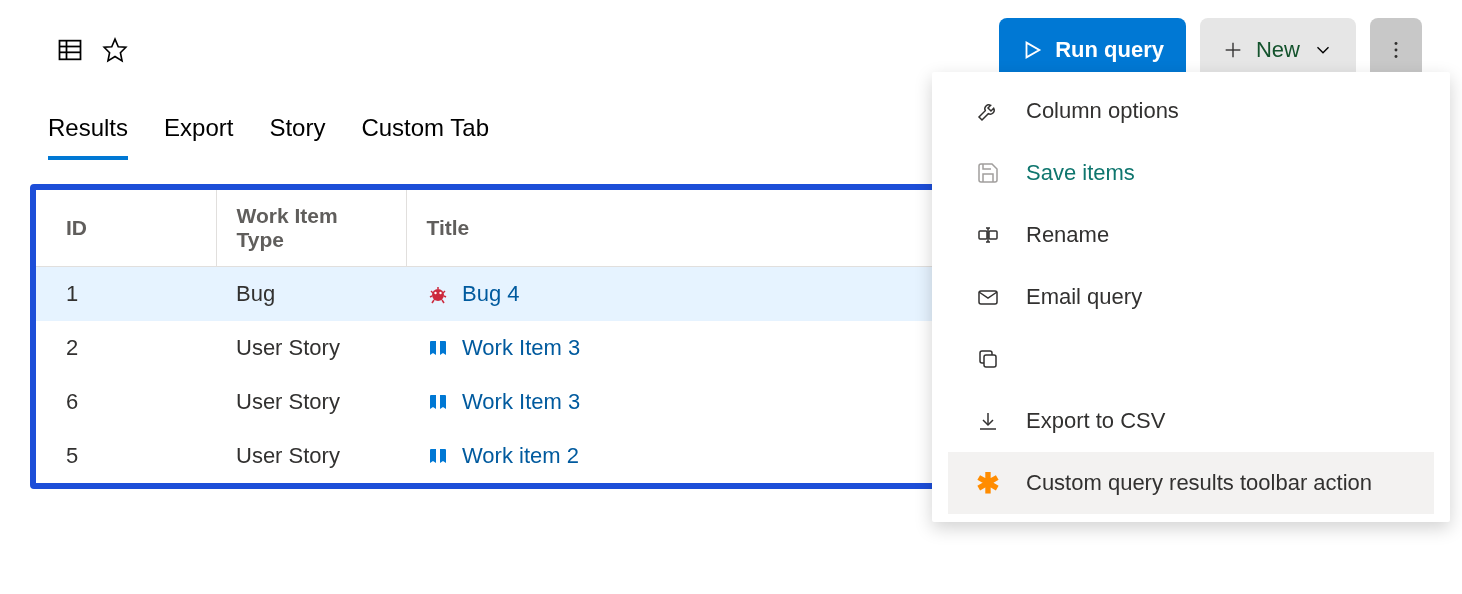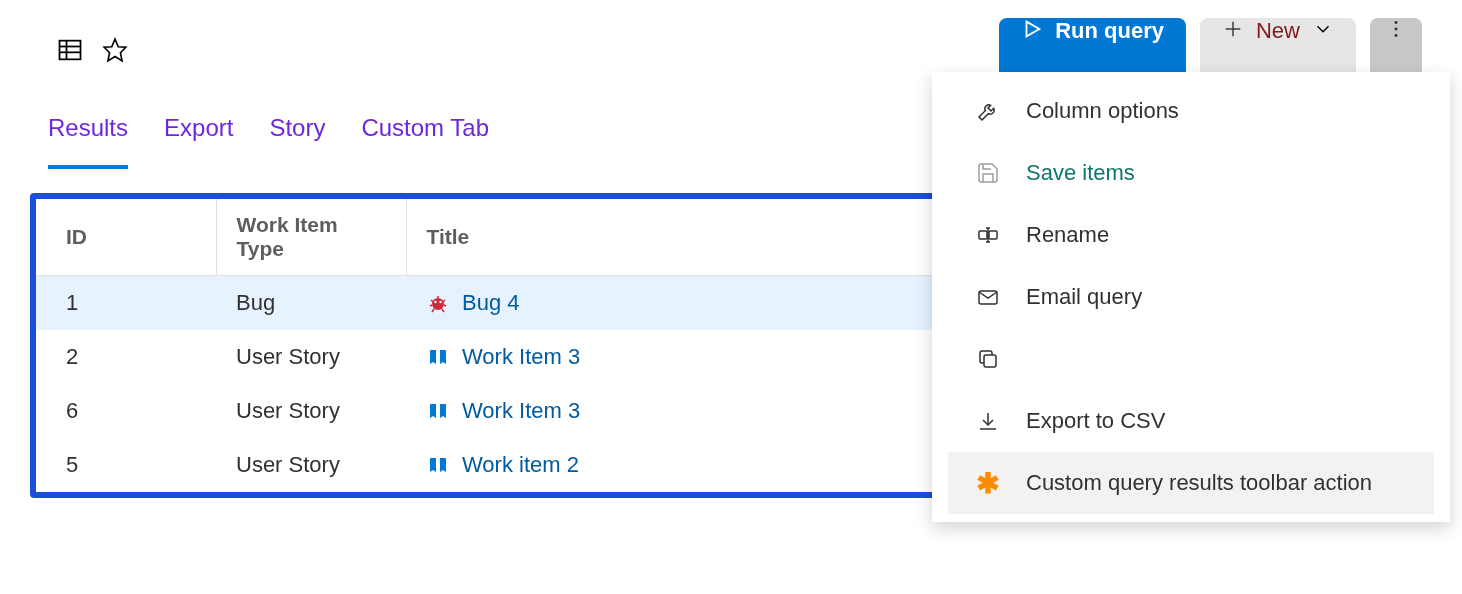--- a/index.html
+++ b/index.html
@@ -56,61 +56,61 @@
       stroke-width: 1.5;
       fill: none;
     }
     .toolbar-buttons {
       display: flex;
       align-items: center;
       gap: 14px;
     }
     .btn {
       display: flex;
-      align-items: flex-start;
+      align-items: center;
       justify-content: center;
       height: 64px;
       padding: 0 22px;
       border-radius: 8px;
       font-size: 22px;
       cursor: pointer;
       gap: 12px;
       border: none;
       font-family: inherit;
     }
     .btn-primary {
       background: #0078d4;
       color: #fff;
       font-weight: 600;
     }
     .btn-secondary {
       background: #e6e6e6;
-      color: #7f1d1d;
+      color: #14532d;
     }
     .btn-secondary.disabled {
       color: #a19f9d;
     }
     .btn-icon-only {
       width: 52px;
       padding: 0;
       background: #c8c8c8;
     }
     .btn svg {
       width: 22px;
       height: 22px;
     }
     .tabs {
       display: flex;
       gap: 36px;
       padding: 20px 0 0 48px;
     }
     .tab {
       font-size: 24px;
-      color: #6d28d9;
-      padding-bottom: 23px;
+      color: #000000;
+      padding-bottom: 14px;
       cursor: pointer;
       border-bottom: 4px solid transparent;
     }
     .tab.active {
       border-bottom-color: #0078d4;
       font-weight: 400;
     }
     .table-wrap {
       margin: 24px 30px 0 30px;
       border: 6px solid #1d4ed8;

